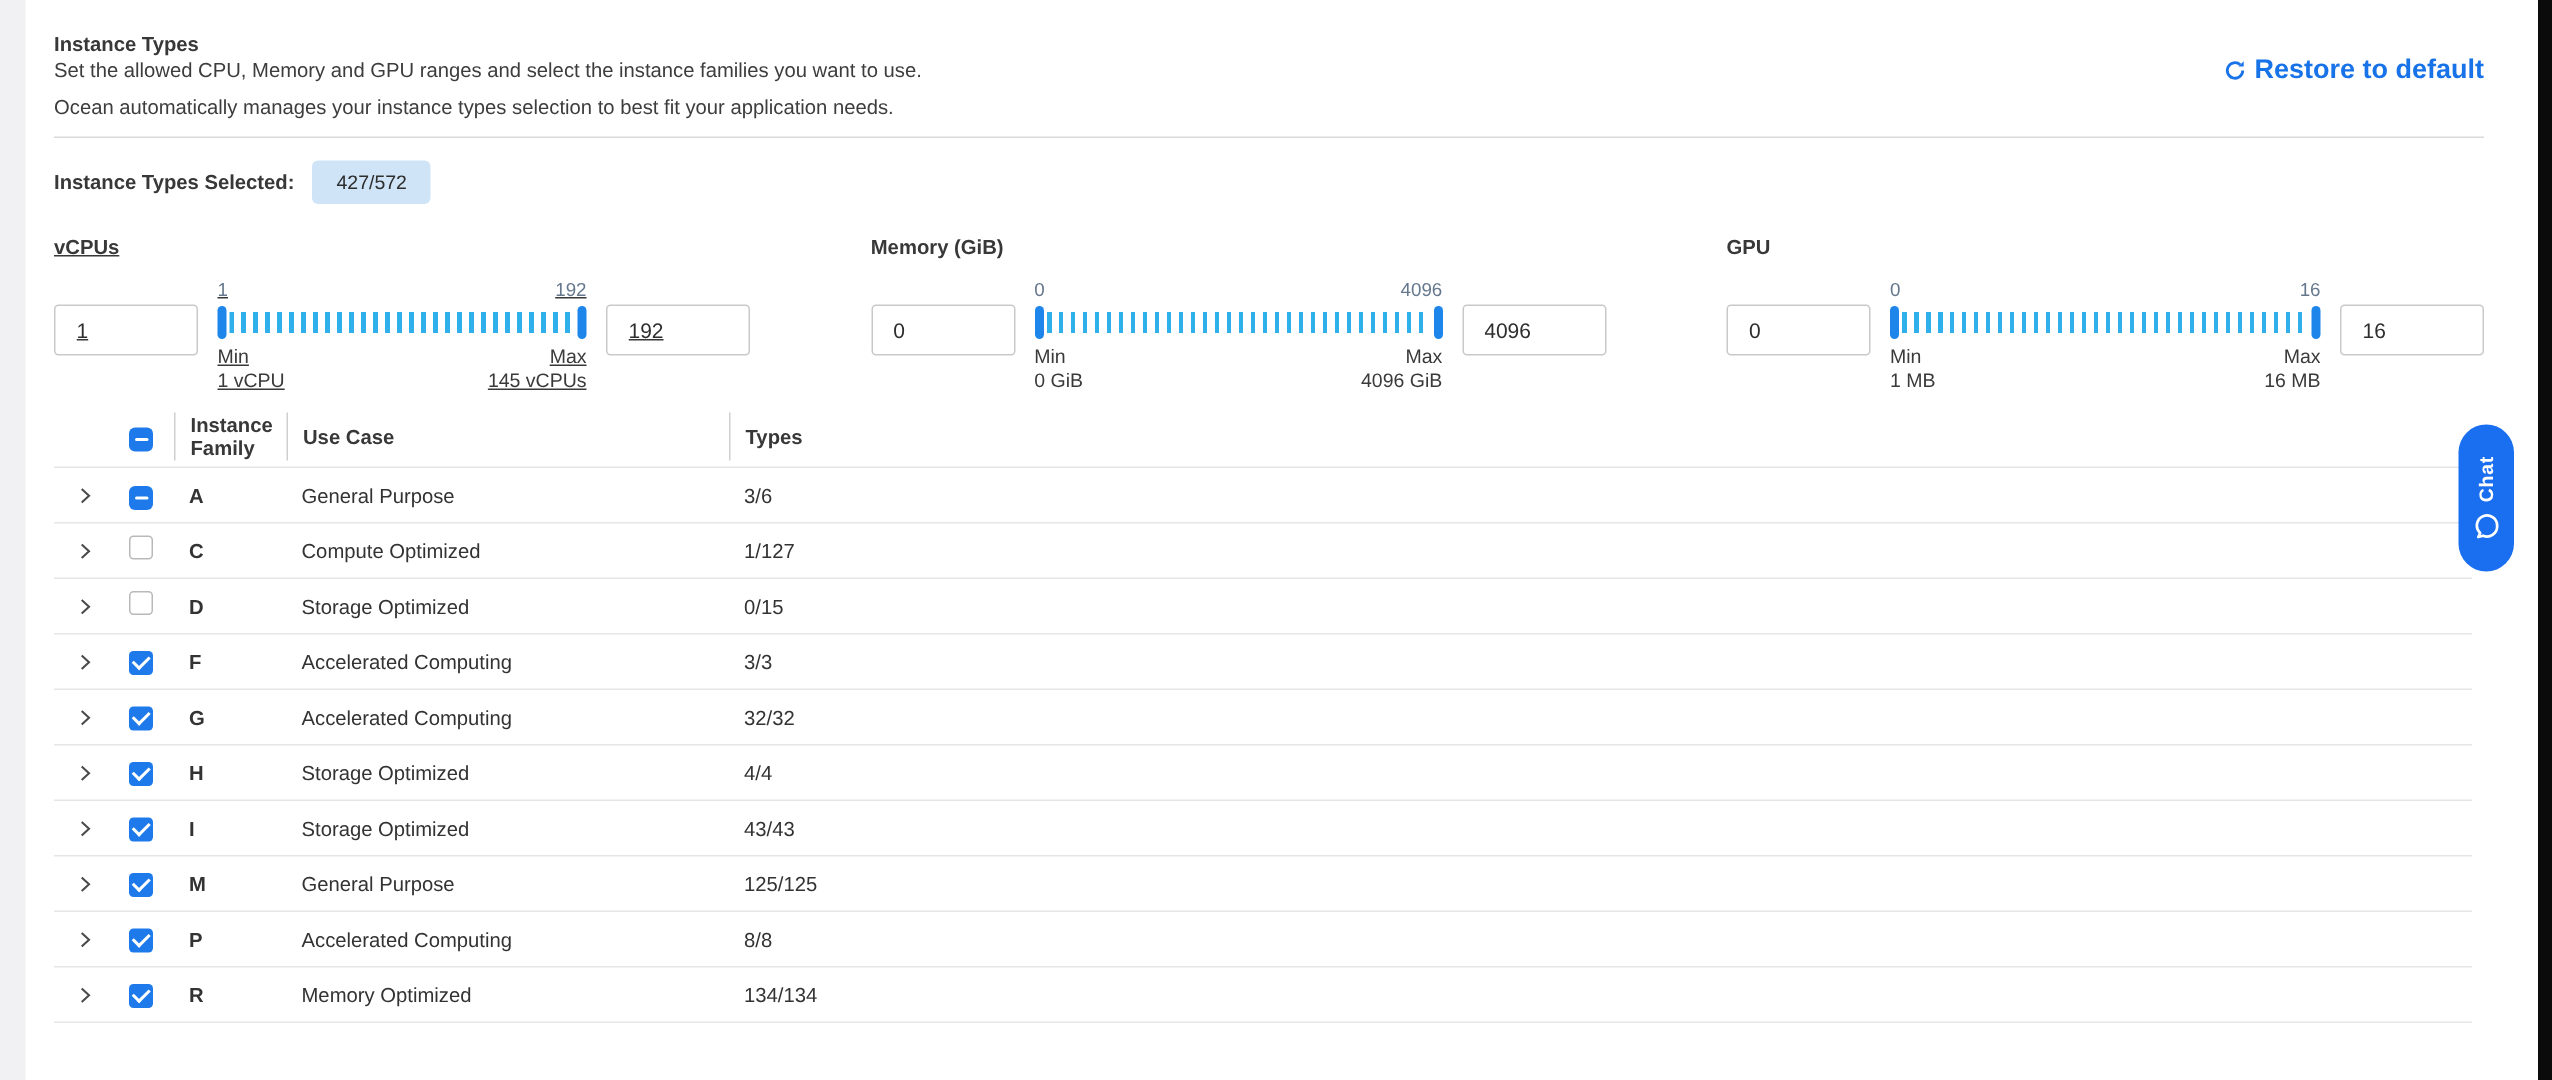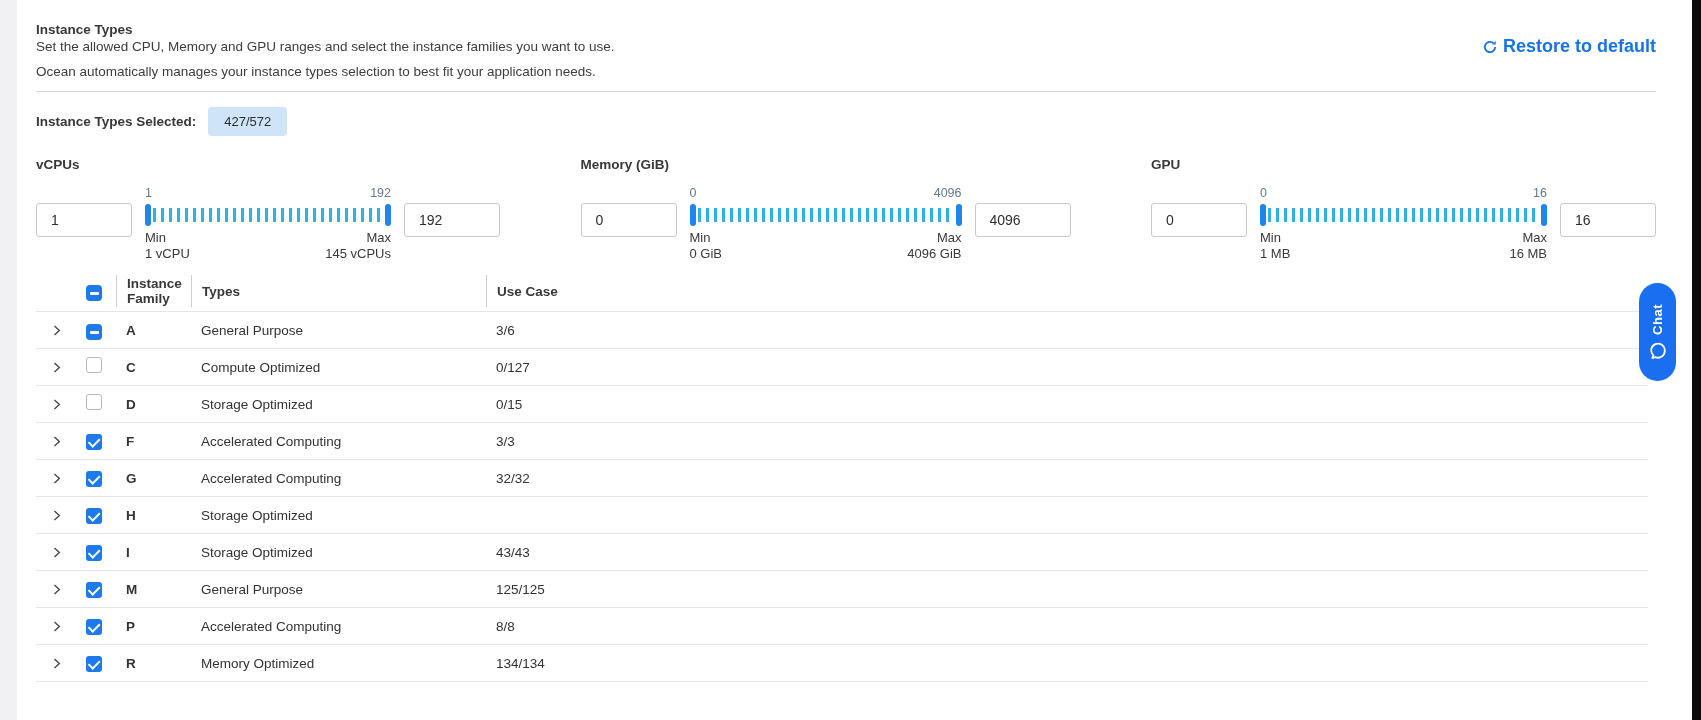--- a/index.html
+++ b/index.html
@@ -21,21 +21,21 @@
            color:var(--accent);font-size:18px;font-weight:bold;text-decoration:none;cursor:pointer;}
   .restore svg{display:block;}
   .divider{border:none;border-top:1px solid var(--divider);margin-top:10px;}
   
   .selected-row{display:flex;align-items:center;margin-top:15px;height:28px;}
   .selected-label{font-size:13.5px;font-weight:bold;}
   .badge{margin-left:12px;background:var(--badge);border-radius:4px;padding:7px 16px;font-size:13px;color:#2E2E2E;}
   
   .sliders-row{display:flex;justify-content:space-between;margin-top:22px;}
   .slider-group{display:flex;flex-direction:column;}
-  .sg-1{width:464px;} .sg-2{width:490px;} .sg-3{width:505px;}
+  .sg-1{width:464px;text-decoration:underline;} .sg-2{width:490px;} .sg-3{width:505px;}
   .slider-label{font-size:13.5px;font-weight:600;height:15px;}
   .slider-body{display:flex;margin-top:14px;align-items:flex-start;}
   .num-input{width:96px;height:34px;margin-top:17px;border:1px solid #C9C9C9;border-radius:3px;
              font-family:inherit;font-size:14px;color:#2E2E2E;padding:0 0 0 14px;outline:none;background:#fff;}
   .track-wrap{flex:1;margin:0 13px;position:relative;}
   .hvals{display:flex;justify-content:space-between;font-size:12.5px;color:var(--subtle);height:17px;}
   .track{position:relative;height:24px;}
   .ticks{position:absolute;left:8px;right:8px;top:5px;height:14px;
          background:repeating-linear-gradient(90deg,var(--tick) 0 3px,transparent 3px 8px);}
   .handle{position:absolute;top:1px;width:6px;height:22px;border-radius:3px;background:var(--handle);cursor:pointer;}
@@ -187,24 +187,24 @@
   <div class="itable">
     <div class="trow thead">
       <div></div>
       <div>
         <span class="cbx indeterminate" id="select-all"></span>
       </div>
       <div class="hcell sep">
         <span>Instance Family</span>
       </div>
       <div class="hcell sep">
+        <span>Use Case</span>
+      </div>
+      <div class="hcell sep">
         <span>Types</span>
-      </div>
-      <div class="hcell sep">
-        <span>Use Case</span>
       </div>
     </div>
     <div id="rows">
         <div class="trow drow">
     <div class="chev">
       <svg width="13" height="13" viewBox="0 0 16 16">
         <path d="M5.5 2.5l6 5.5-6 5.5" fill="none" stroke="#4A4A4A" stroke-width="1.7"></path>
       </svg>
     </div>
     <div><span class="cbx indeterminate"></span></div>
@@ -214,21 +214,21 @@
   </div>
         <div class="trow drow">
     <div class="chev">
       <svg width="13" height="13" viewBox="0 0 16 16">
         <path d="M5.5 2.5l6 5.5-6 5.5" fill="none" stroke="#4A4A4A" stroke-width="1.7"></path>
       </svg>
     </div>
     <div><span class="cbx unchecked"></span></div>
     <div class="cell fam">C</div>
     <div class="cell">Compute Optimized</div>
-    <div class="cell">0/127</div>
+    <div class="cell">1/127</div>
   </div>
         <div class="trow drow">
     <div class="chev">
       <svg width="13" height="13" viewBox="0 0 16 16">
         <path d="M5.5 2.5l6 5.5-6 5.5" fill="none" stroke="#4A4A4A" stroke-width="1.7"></path>
       </svg>
     </div>
     <div><span class="cbx unchecked"></span></div>
     <div class="cell fam">D</div>
     <div class="cell">Storage Optimized</div>
@@ -258,20 +258,21 @@
   </div>
         <div class="trow drow">
     <div class="chev">
       <svg width="13" height="13" viewBox="0 0 16 16">
         <path d="M5.5 2.5l6 5.5-6 5.5" fill="none" stroke="#4A4A4A" stroke-width="1.7"></path>
       </svg>
     </div>
     <div><span class="cbx checked"></span></div>
     <div class="cell fam">H</div>
     <div class="cell">Storage Optimized</div>
+    <div class="cell">4/4</div>
   </div>
         <div class="trow drow">
     <div class="chev">
       <svg width="13" height="13" viewBox="0 0 16 16">
         <path d="M5.5 2.5l6 5.5-6 5.5" fill="none" stroke="#4A4A4A" stroke-width="1.7"></path>
       </svg>
     </div>
     <div><span class="cbx checked"></span></div>
     <div class="cell fam">I</div>
     <div class="cell">Storage Optimized</div>

